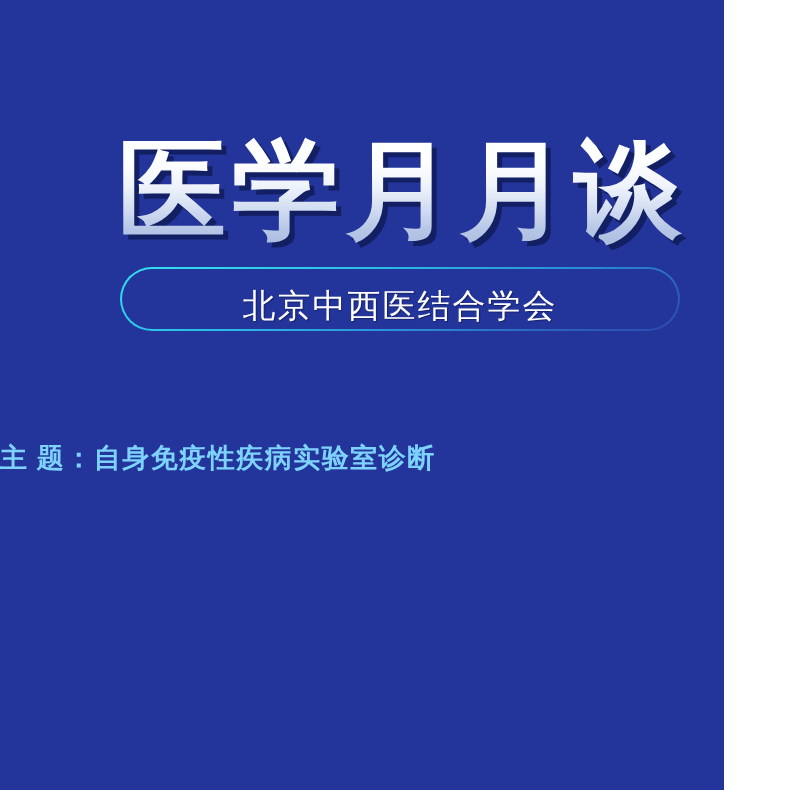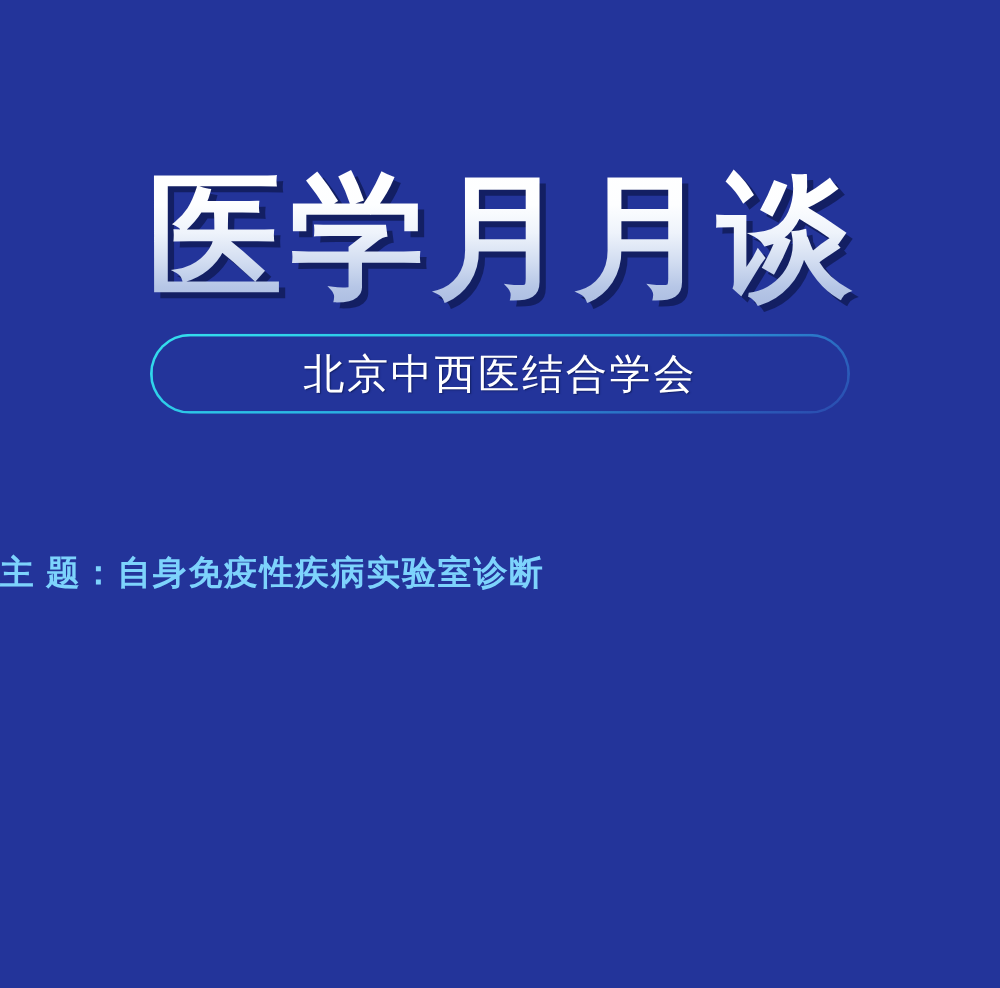--- a/index.html
+++ b/index.html
@@ -9,21 +9,21 @@
   }
   body {
     width: 800px;
     height: 790px;
     overflow: hidden;
     font-family: "Liberation Sans", sans-serif;
   }
 
   .poster {
     position: relative;
-    width: 800px;
+    width: 724px;
     height: 790px;
     background: #23349a;
     overflow: hidden;
   }
 
   
   .title-wrap {
     position: absolute;
     left: 0;
     top: 126px;
@@ -81,21 +81,21 @@
     display: flex;
     justify-content: center;
   }
   .pill {
     position: relative;
     width: 560px;
     height: 64px;
     border-radius: 34px;
     box-sizing: border-box;
     display: flex;
-    align-items: center;
+    align-items: flex-end;
     justify-content: center;
     background:
       linear-gradient(#23349a, #23349a) padding-box,
       linear-gradient(160deg,
         #35e0ee 0%,
         #2fd2ea 18%,
         #2ab7e4 40%,
         #2a8fd6 62%,
         #2b63bd 82%,
         #2a4aae 100%) border-box;

